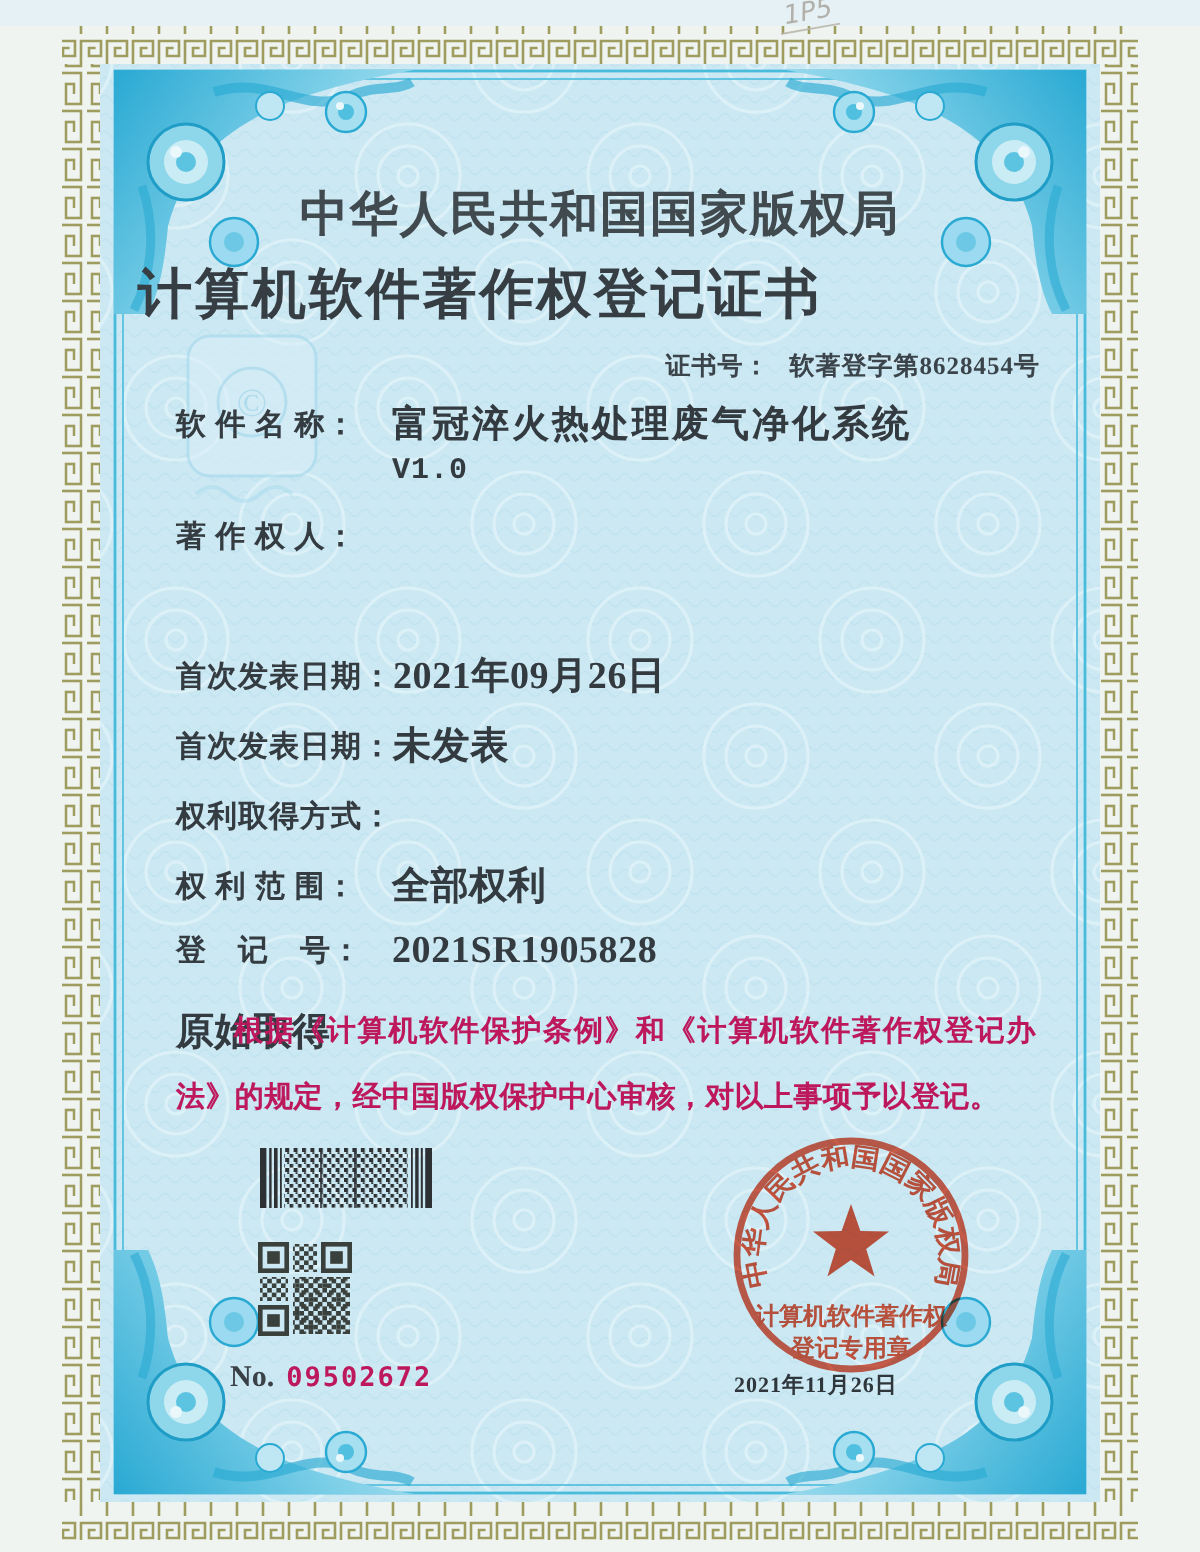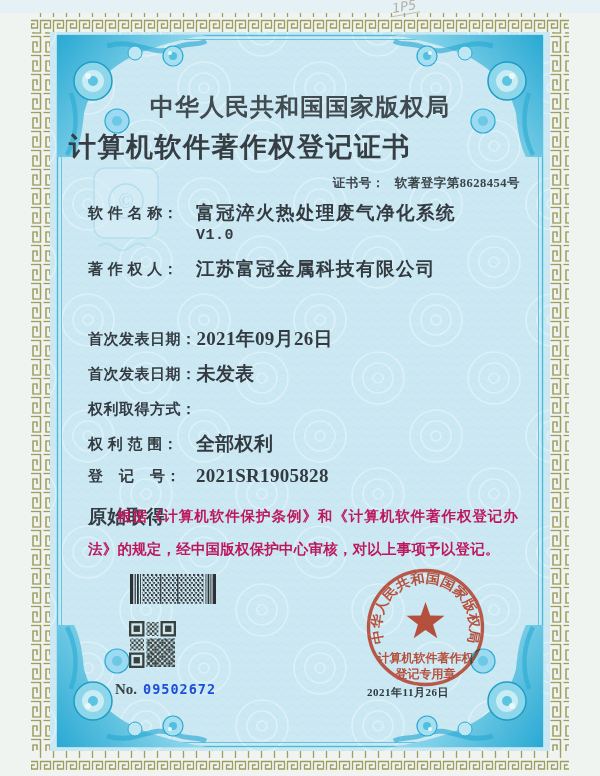--- a/index.html
+++ b/index.html
@@ -38,21 +38,21 @@
   
   .statement{
     position:absolute;top:500px;left:88px;width:430px;
     font-size:14.5px;font-weight:600;color:#be185d;
     line-height:33px;text-align:justify;text-indent:2em;letter-spacing:0.2px;
   }
   
   .serial{position:absolute;top:681px;left:115px;font-size:15px;font-weight:bold;color:#3a4147;}
   .serial .num{
     font-family:"DejaVu Sans Mono",monospace;font-size:13.5px;font-weight:bold;
-    color:#1d4ed8;letter-spacing:1px;margin-left:6px;
+    color:#be185d;letter-spacing:1px;margin-left:6px;
   }
   .issue-date{
     position:absolute;top:685px;left:367px;font-size:11px;font-weight:bold;
     color:#2f373d;letter-spacing:0.5px;
   }
   .pencil{
     position:absolute;top:-1px;left:389px;transform:rotate(-10deg);
     font-family:"DejaVu Sans",sans-serif;font-style:italic;font-size:13px;
     color:#a9a59d;border-bottom:1px solid #b9b5ac;padding:0 3px 0 3px;opacity:0.85;
   }
@@ -151,21 +151,20 @@
 
 <div class="row big" id="row-0">
   <span class="lbl">软 件 名 称：</span>
   <span class="val">
     <div>富冠淬火热处理废气净化系统</div>
     <div class="val-sub">V1.0</div>
   </span>
 </div>
 <div class="row big" id="row-1">
   <span class="lbl">著 作 权 人：</span>
-  <span class="val">江苏富冠金属科技有限公司</span>
 </div>
 <div class="row" id="row-2">
   <span class="lbl">首次发表日期：</span>
   <span class="val">2021年09月26日</span>
 </div>
 <div class="row" id="row-3">
   <span class="lbl">首次发表日期：</span>
   <span class="val">未发表</span>
 </div>
 <div class="row" id="row-4">

